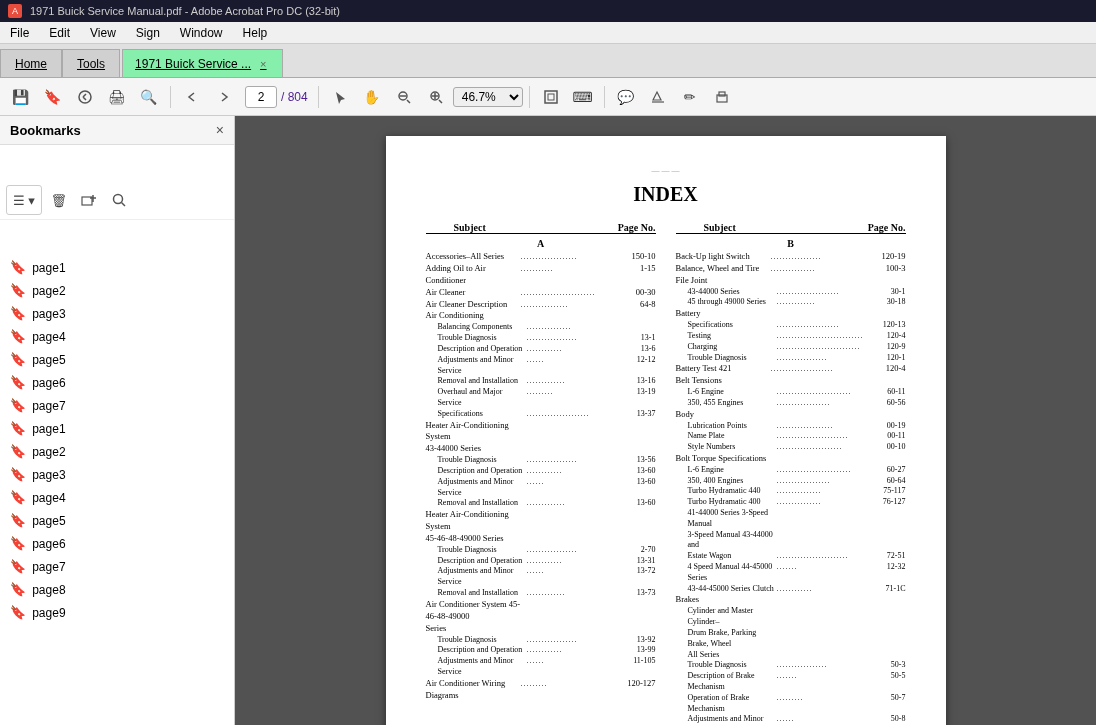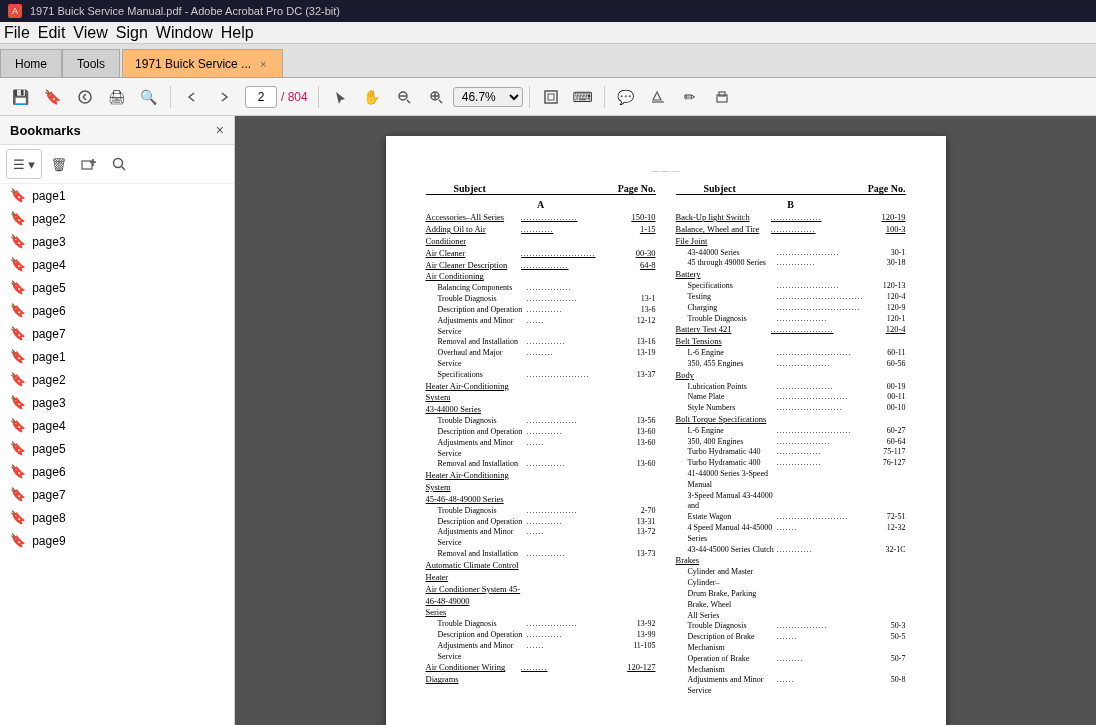--- a/index.html
+++ b/index.html
@@ -20,51 +20,52 @@
 
     
     .menu-bar {
       background: #f0f0f0;
       height: 22px;
       display: flex;
       align-items: center;
       border-bottom: 1px solid #ccc;
     }
     .menu-item {
-      padding: 2px 4px;
-      font-size: 16px;
+      padding: 2px 10px;
+      font-size: 12px;
       cursor: pointer;
       height: 100%;
       display: flex;
       align-items: center;
     }
 
     
     .tab-bar {
       background: #e0e0e0;
       height: 34px;
       display: flex;
       align-items: flex-end;
       border-bottom: 1px solid #aaa;
+      text-decoration: underline;
     }
     .tab-home, .tab-tools {
       padding: 6px 14px;
       font-size: 12px;
       background: #d0d0d0;
       border: 1px solid #aaa;
       border-bottom: none;
       cursor: pointer;
       height: 28px;
       display: flex;
       align-items: center;
     }
     .tab-document {
       padding: 6px 12px;
       font-size: 12px;
-      background: #fdba74;
+      background: #86efac;
       border: 1px solid #aaa;
       border-bottom: none;
       cursor: pointer;
       height: 28px;
       display: flex;
       align-items: center;
       gap: 6px;
       margin-left: 2px;
     }
     .tab-close {
@@ -108,21 +109,21 @@
       margin: 0 4px;
     }
     .page-input {
       width: 32px;
       height: 22px;
       text-align: center;
       border: 1px solid #aaa;
       border-radius: 3px;
       font-size: 12px;
     }
-    .page-total { font-size: 12px; color: #be185d; }
+    .page-total { font-size: 12px; color: #4c1d95; }
     .zoom-select {
       height: 20px;
       border: 1px solid #aaa;
       border-radius: 3px;
       font-size: 12px;
       padding: 0 4px;
       min-width: 70px;
     }
 
     
@@ -132,20 +133,21 @@
     }
 
     
     .sidebar {
       width: 235px;
       background: #fff;
       border-right: 1px solid #ccc;
       display: flex;
       flex-direction: column;
       overflow: hidden;
+      gap: 36px;
     }
     .sidebar-header {
       display: flex;
       align-items: center;
       justify-content: space-between;
       padding: 6px 10px;
       border-bottom: 1px solid #ddd;
       background: #f5f5f5;
     }
     .sidebar-title { font-size: 13px; font-weight: bold; }
@@ -258,21 +260,20 @@
       font-size: 10px;
       font-weight: bold;
       padding-left: 28px;
     }
     .index-entry {
       display: flex;
       justify-content: center;
       font-size: 8.5px;
       line-height: 1.4;
       font-family: serif;
-      text-decoration: underline;
     }
     .index-entry-subject { flex: 1; }
     .index-entry-page { text-align: right; min-width: 40px; }
     .index-section-letter {
       font-weight: bold;
       font-size: 10px;
       text-align: center;
       margin: 4px 0 2px;
     }
     .index-sub-entry {
@@ -502,20 +503,21 @@
           <span class="bookmark-icon">🔖</span>
           <span>page9</span>
         </div>
     </div>
     <div class="sidebar-collapse">◀</div>
   </div>
 
   <div class="pdf-viewer">
     <div class="pdf-page">
       <div class="faint-text">— — —</div>
+      <div class="index-title">INDEX</div>
       <div class="index-columns">
 
         <div class="index-col">
           <div class="index-col-header">
             <span>Subject</span>
             <span>Page No.</span>
           </div>
           <div class="index-section-letter">A</div>
           <div class="index-entry">
               <span class="index-entry-subject">Accessories–All Series</span>
@@ -631,25 +633,20 @@
               <span class="index-entry-subject">Adjustments and Minor Service</span>
               <span class="dots">......</span>
               <span class="index-entry-page">13-72</span>
             </div>
           <div class="index-sub-entry">
               <span class="index-entry-subject">Removal and Installation</span>
               <span class="dots">.............</span>
               <span class="index-entry-page">13-73</span>
             </div>
           <div class="index-entry">
-              <span class="index-entry-subject">Automatic Climate Control Heater</span>
-              <span class="dots"></span>
-              <span class="index-entry-page"></span>
-            </div>
-          <div class="index-entry">
               <span class="index-entry-subject">Air Conditioner System 45-46-48-49000</span>
               <span class="dots"></span>
               <span class="index-entry-page"></span>
             </div>
           <div class="index-entry">
               <span class="index-entry-subject">Series</span>
               <span class="dots"></span>
               <span class="index-entry-page"></span>
             </div>
           <div class="index-sub-entry">
@@ -812,21 +809,21 @@
               <span class="index-entry-page">72-51</span>
             </div>
           <div class="index-sub-entry">
               <span class="index-entry-subject">4 Speed Manual 44-45000 Series</span>
               <span class="dots">.......</span>
               <span class="index-entry-page">12-32</span>
             </div>
           <div class="index-sub-entry">
               <span class="index-entry-subject">43-44-45000 Series Clutch</span>
               <span class="dots">............</span>
-              <span class="index-entry-page">32-1C</span>
+              <span class="index-entry-page">71-1C</span>
             </div>
           <div class="index-entry">
               <span class="index-entry-subject">Brakes</span>
               <span class="dots"></span>
               <span class="index-entry-page"></span>
             </div>
           <div class="index-sub-entry">
               <span class="index-entry-subject">Cylinder and Master Cylinder–</span>
               <span class="dots"></span>
               <span class="index-entry-page"></span>

